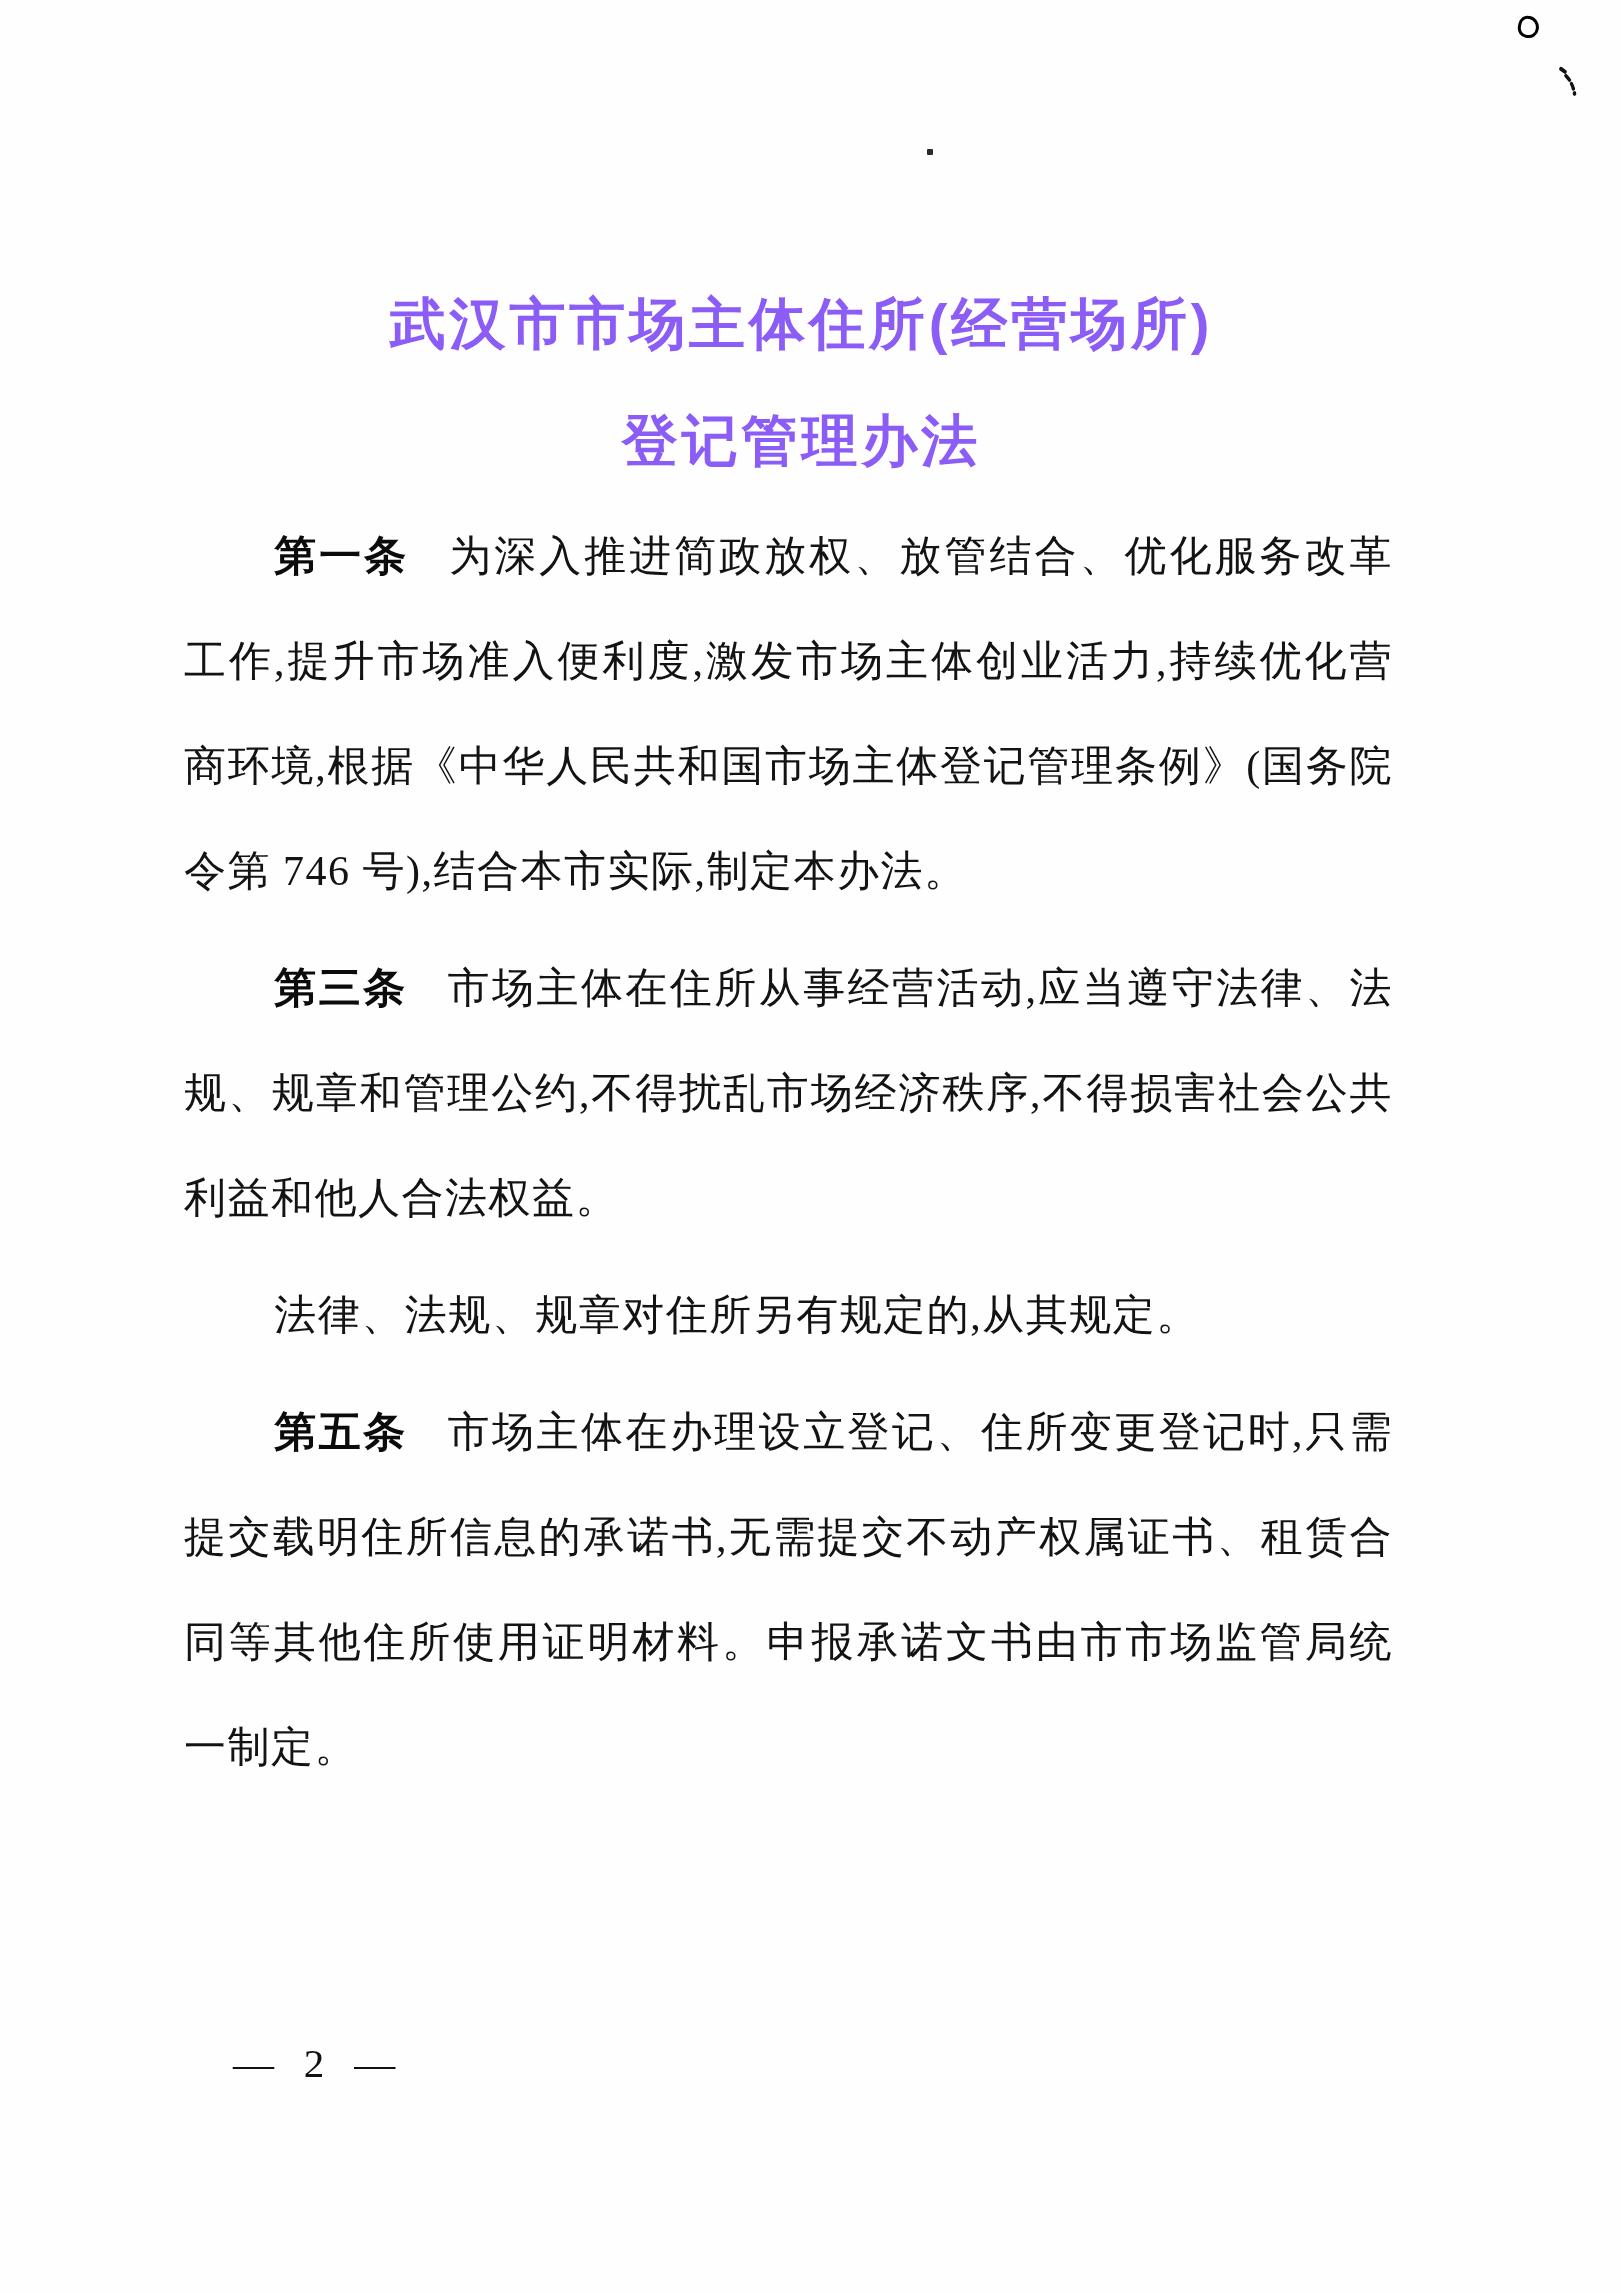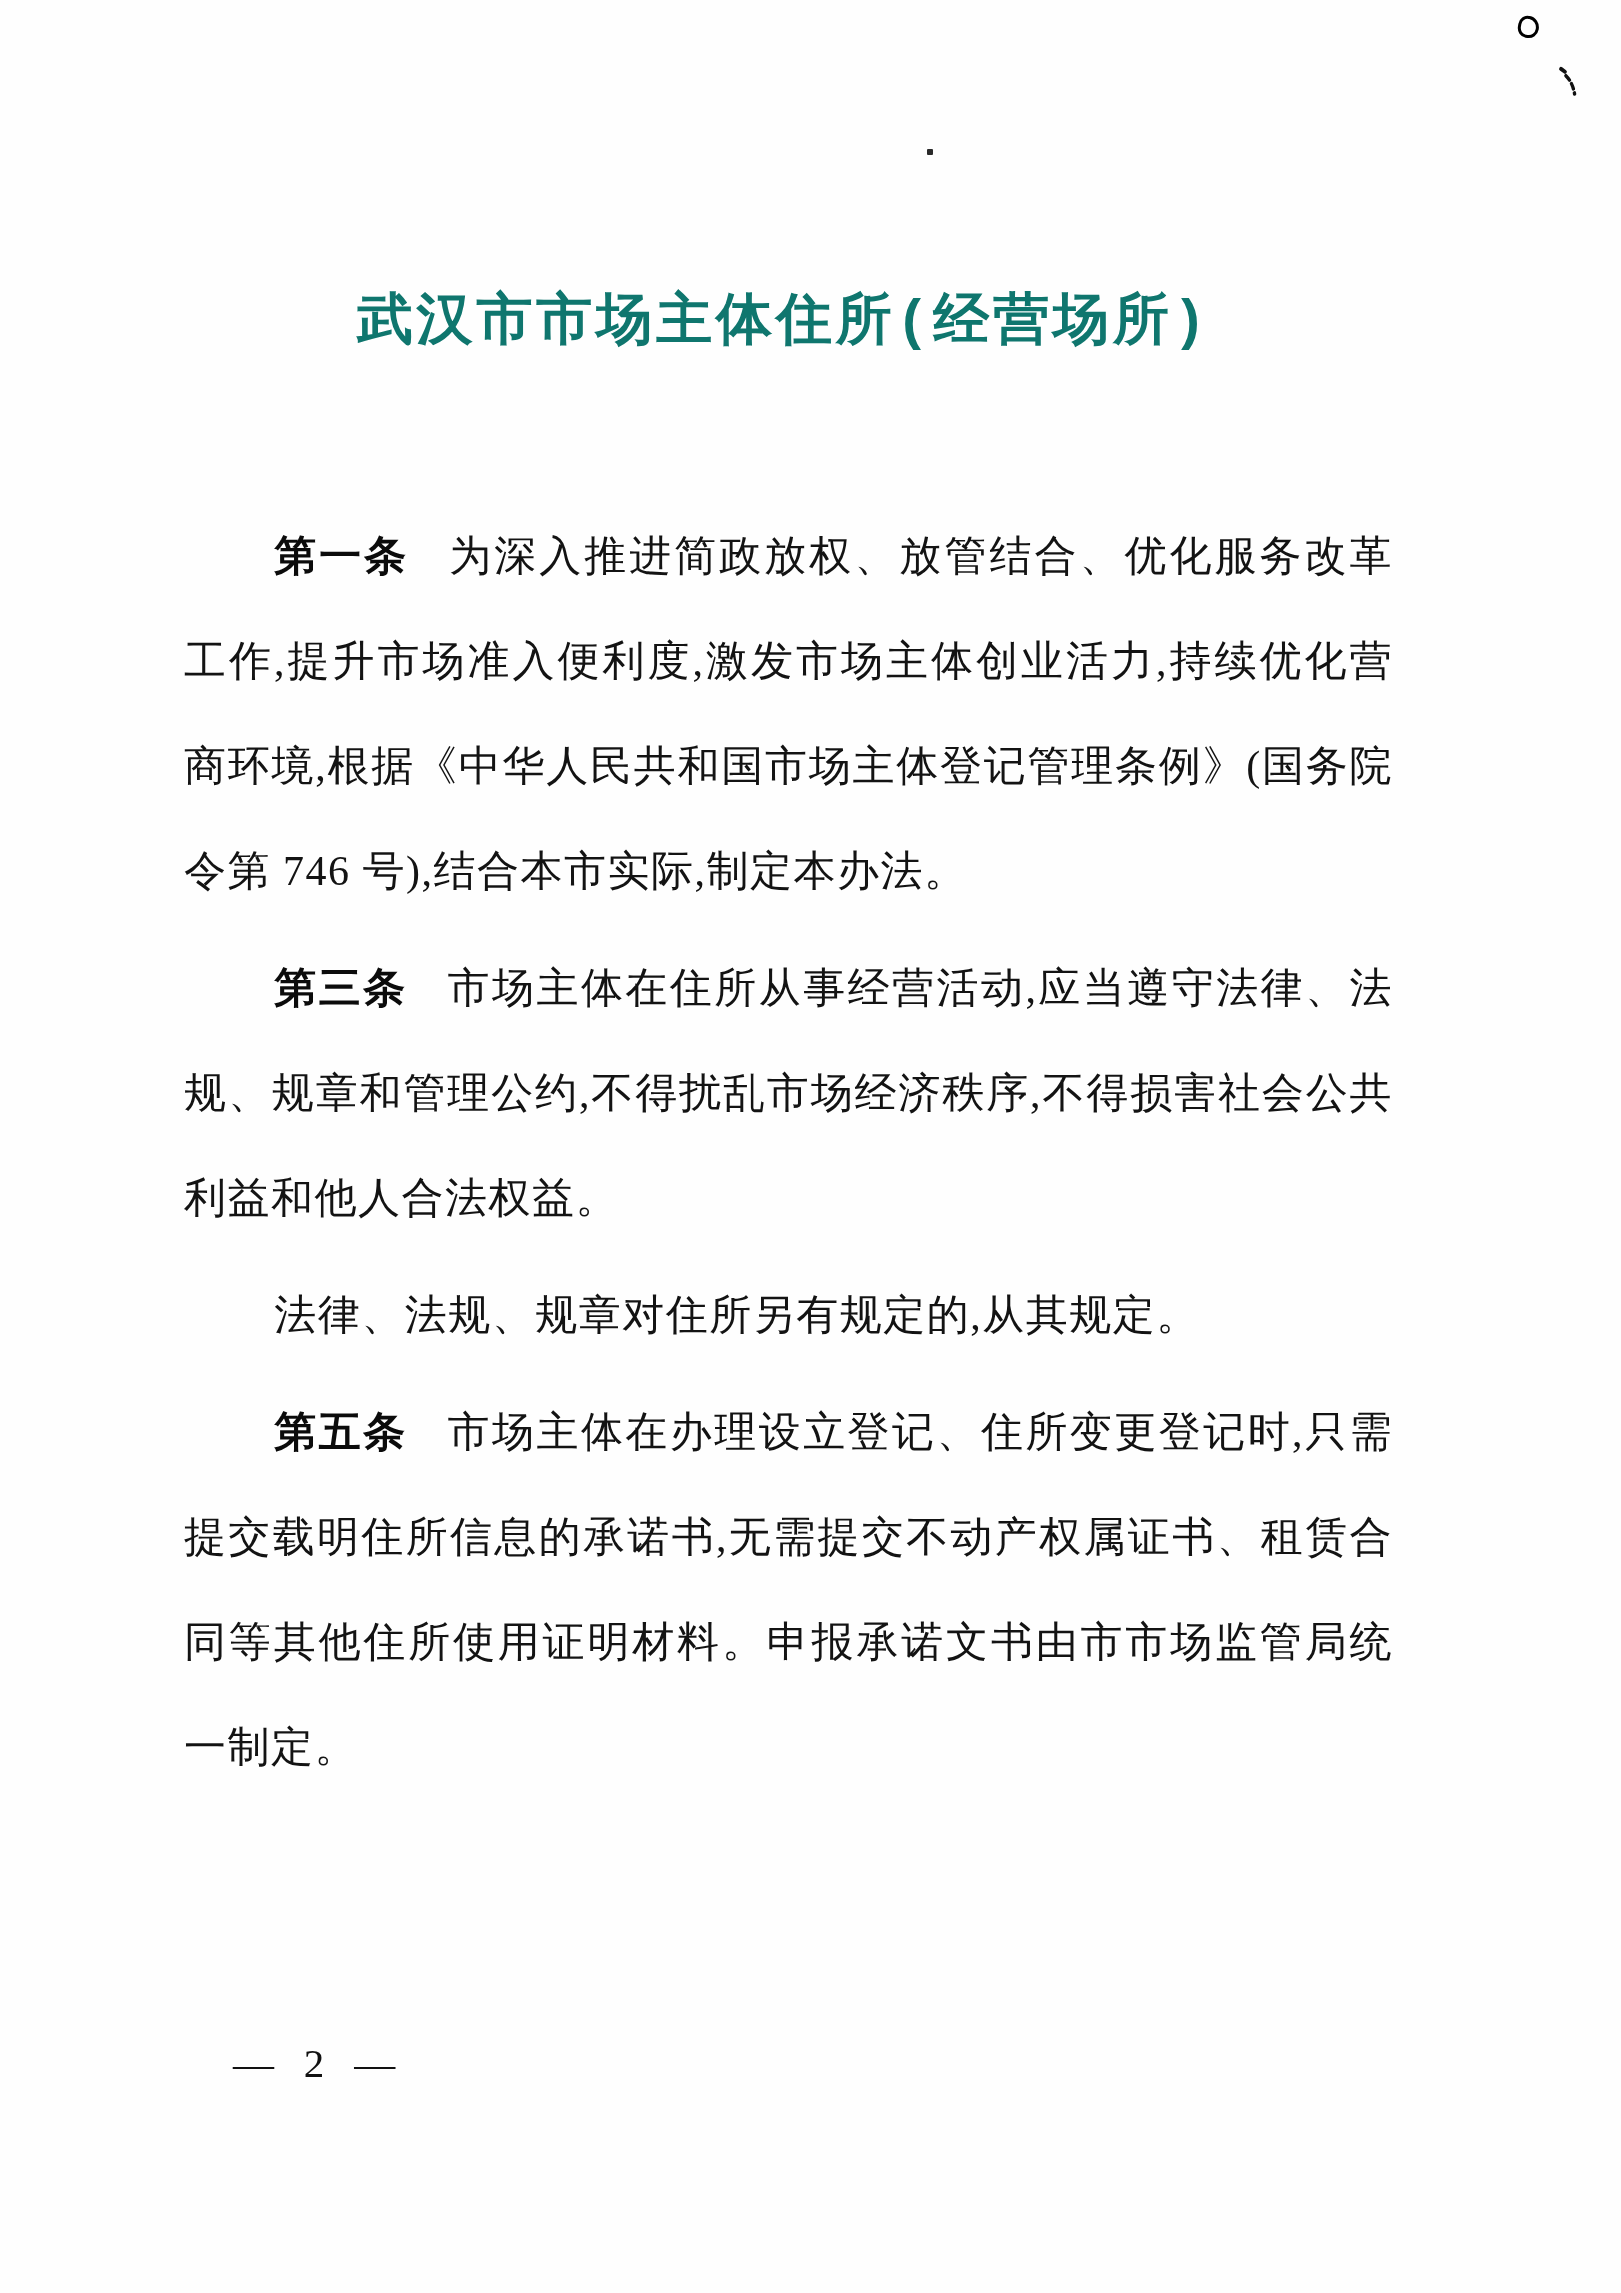--- a/index.html
+++ b/index.html
@@ -7,30 +7,30 @@
     position: relative;
     width: 1621px;
     height: 2294px;
     background: #fefefe;
     color: #161616;
     overflow: hidden;
   }
   .title {
     position: absolute;
     top: 265px;
-    left: 168px;
+    left: 186px;
     width: 1231px;
     margin: 0;
     text-align: center;
-    font-family: Liberation Mono, monospace;
+    font-family: Liberation Sans, sans-serif;
     font-weight: 700;
     font-size: 56px;
     line-height: 117px;
     letter-spacing: 3.9px;
-    color: #0f766e;
+    color: #8b5cf6;
   }
   .title-line { display: block; }
   .doc-body {
     position: absolute;
     top: 492px;
     left: 173px;
     width: 1231px;
     font-family: "Liberation Serif", "DejaVu Serif", serif;
     font-size: 42px;
     line-height: 105px;
@@ -88,20 +88,21 @@
     <svg width="21.6" height="33" viewBox="0 0 22 34">
       <path d="M3,4 l4,3" stroke="#111" stroke-width="4" fill="none" stroke-linecap="round"></path>
       <path d="M8,11 q7,7 9,19" stroke="#111" stroke-width="3.5" fill="none" stroke-linecap="round" stroke-dasharray="6 4"></path>
     </svg>
   </div>
 
   <div class="ink-dot"></div>
 
   <h1 class="title">
     <span class="title-line">武汉市市场主体住所(经营场所)</span>
+    <span class="title-line">登记管理办法</span>
   </h1>
 
   <div class="doc-body">
     <p class="para"><span class="article-label">第一条</span><span class="article-text">为深入推进简政放权、放管结合、优化服务改革工作,提升市场准入便利度,激发市场主体创业活力,持续优化营商环境,根据《中华人民共和国市场主体登记管理条例》(国务院令第 746 号),结合本市实际,制定本办法。</span></p>
     <p class="para"><span class="article-label">第三条</span><span class="article-text">市场主体在住所从事经营活动,应当遵守法律、法规、规章和管理公约,不得扰乱市场经济秩序,不得损害社会公共利益和他人合法权益。</span></p>
     <p class="para"><span class="article-label"></span><span class="article-text">法律、法规、规章对住所另有规定的,从其规定。</span></p>
     <p class="para"><span class="article-label">第五条</span><span class="article-text">市场主体在办理设立登记、住所变更登记时,只需提交载明住所信息的承诺书,无需提交不动产权属证书、租赁合同等其他住所使用证明材料。申报承诺文书由市市场监管局统一制定。</span></p>
 
   </div>
 

